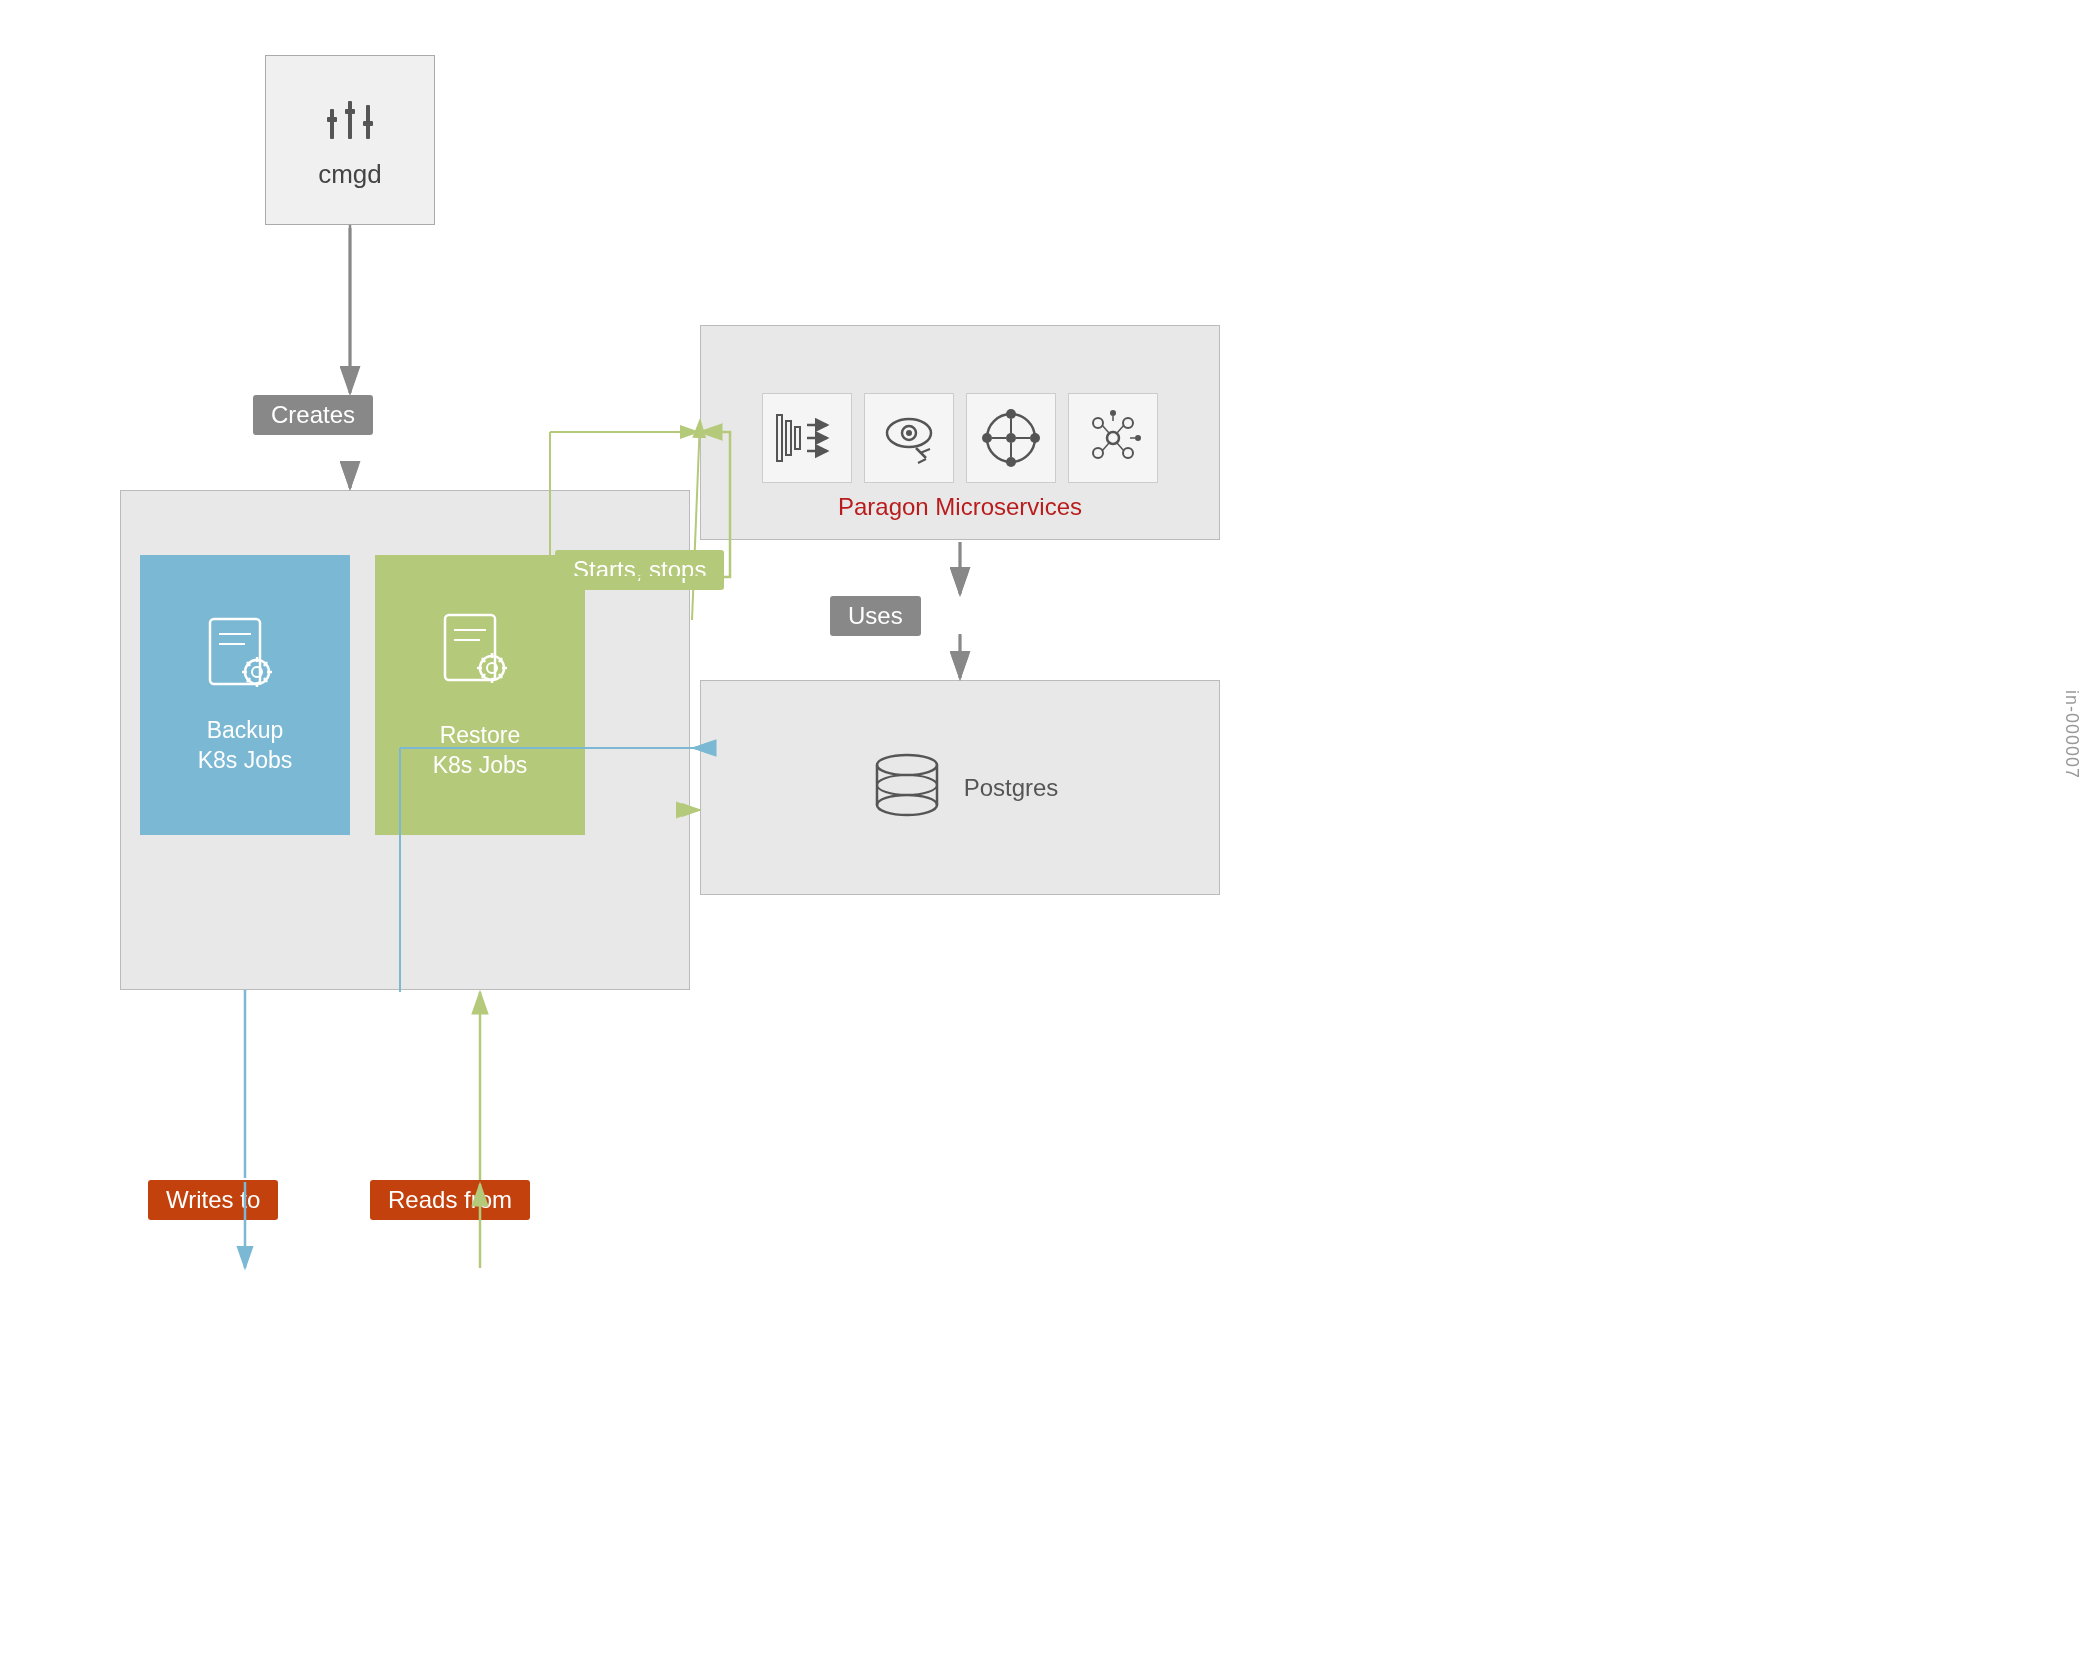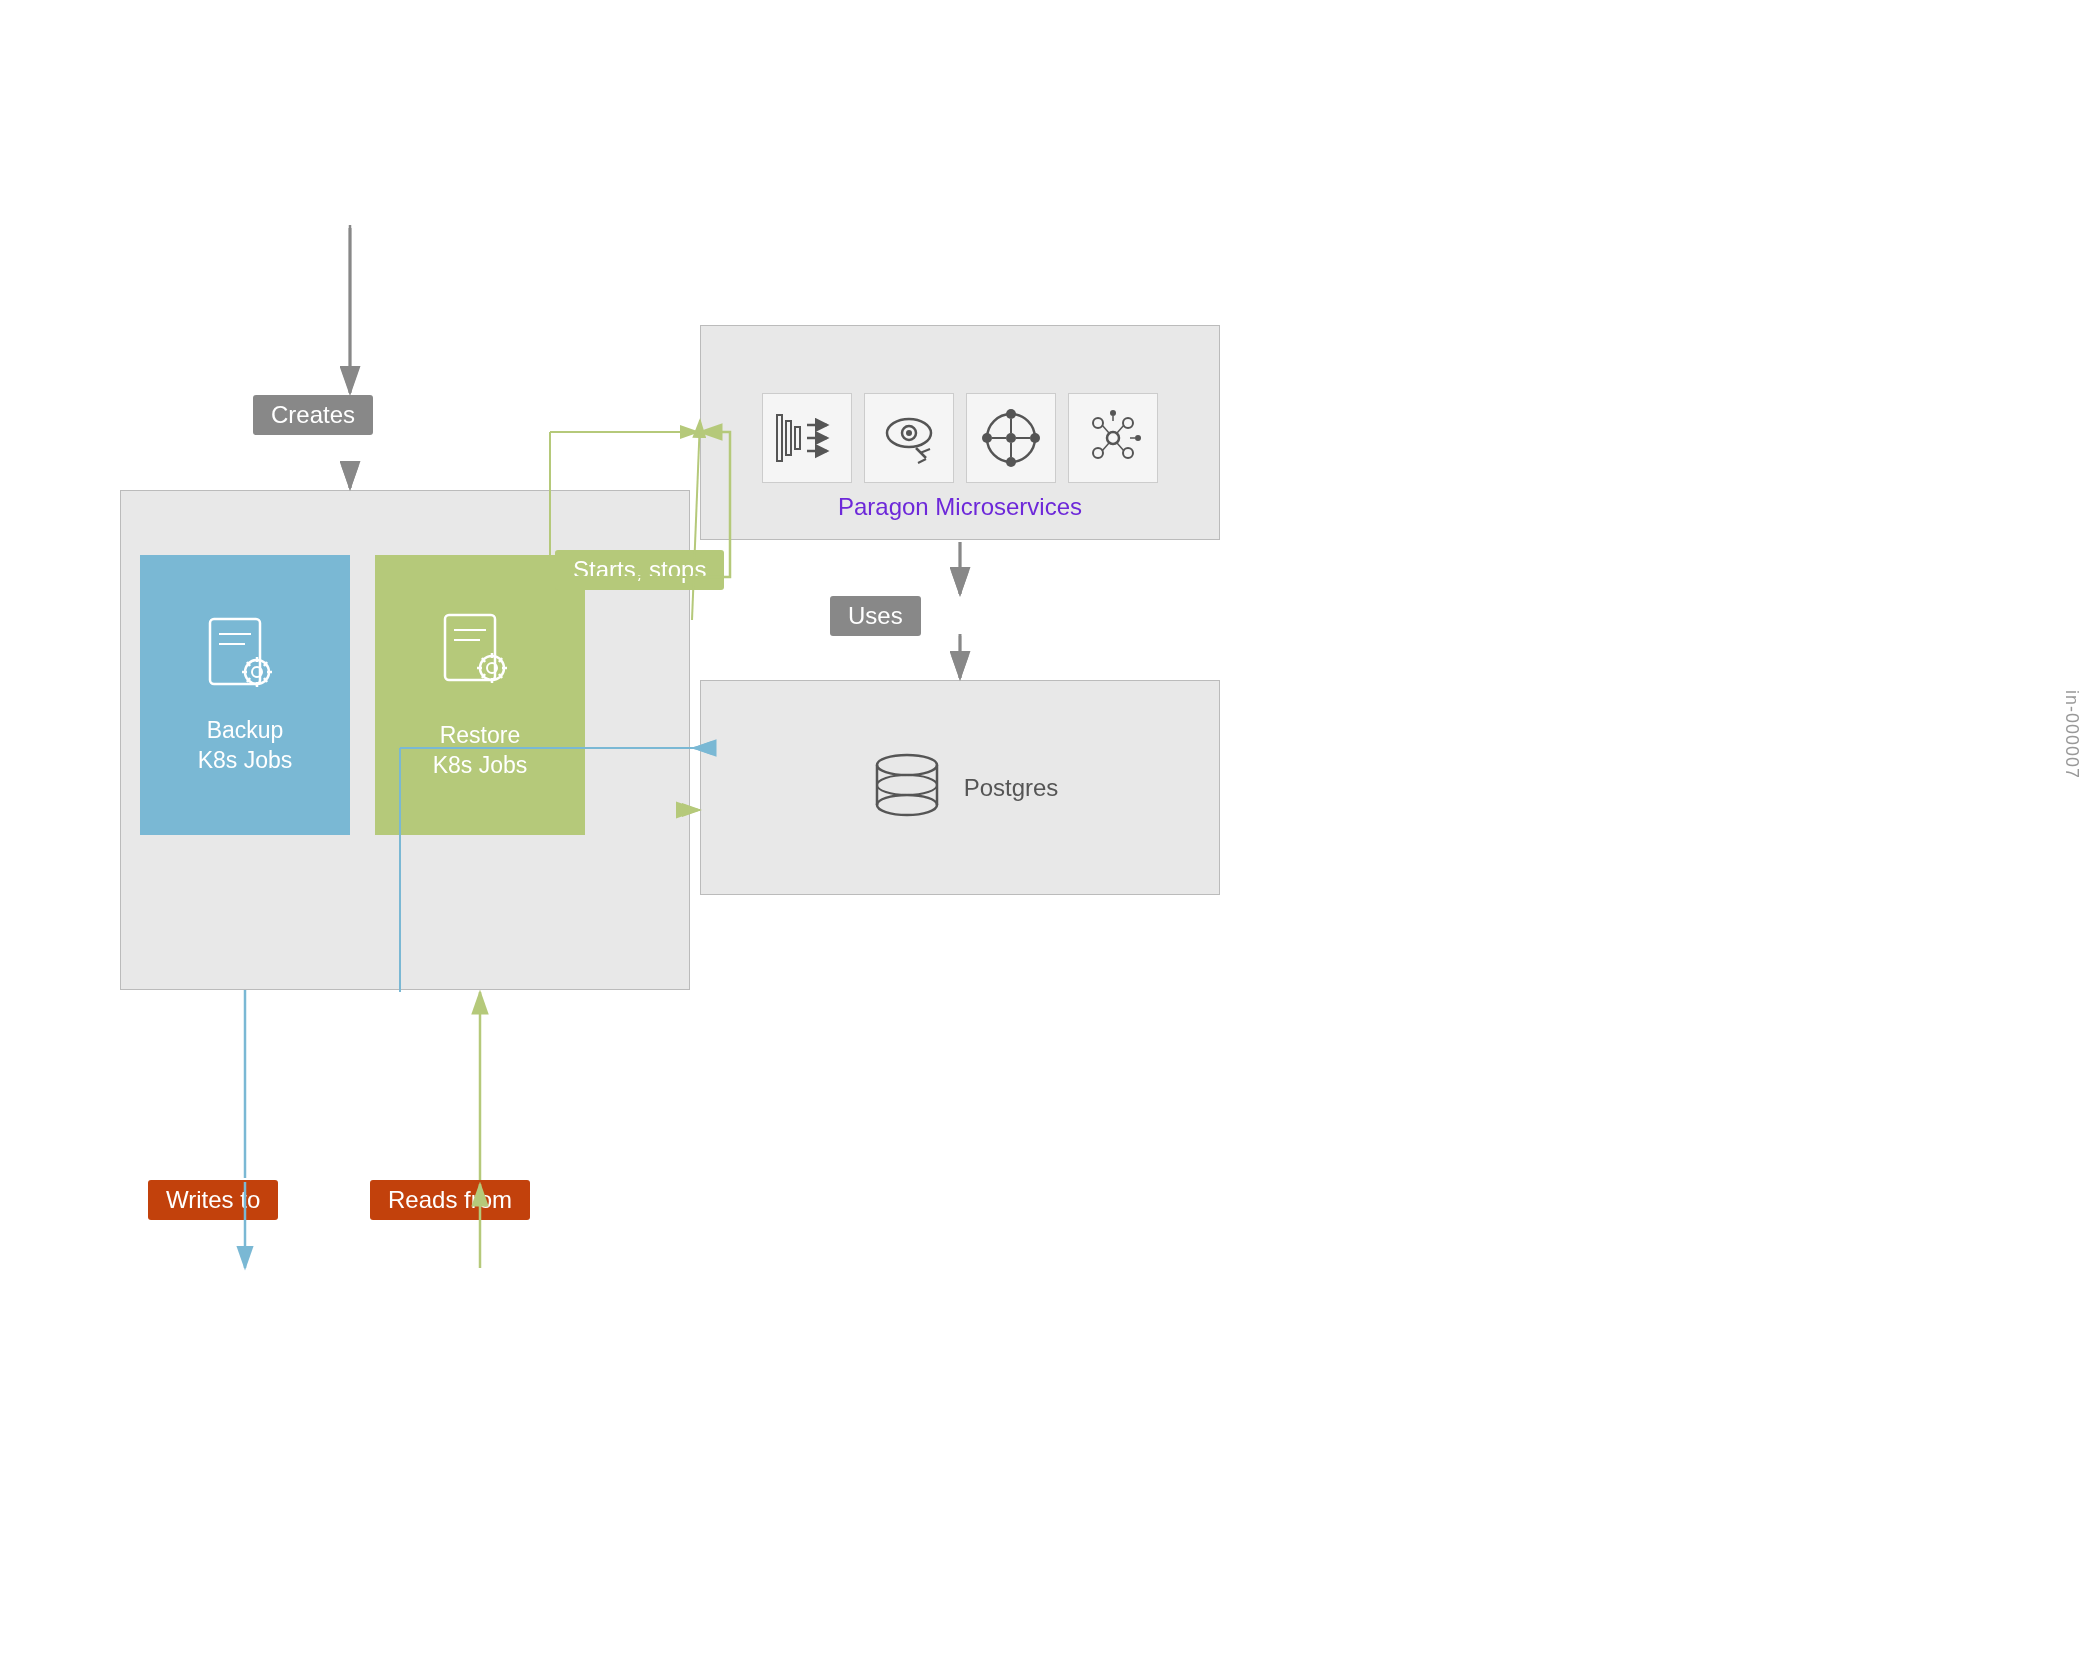--- a/index.html
+++ b/index.html
@@ -130,21 +130,21 @@
       width: 90px;
       height: 90px;
       background: #f5f5f5;
       border: 1.5px solid #ccc;
       display: flex;
       align-items: center;
       justify-content: center;
     }
     .paragon-label {
       font-size: 24px;
-      color: #6d28d9;
+      color: #b91c1c;
     }
 
     
     .uses-label {
       position: absolute;
       top: 596px;
       left: 830px;
       background: #888;
       color: #fff;
       font-size: 24px;
@@ -253,20 +253,32 @@
     .icon-svg {
       width: 60px;
       height: 60px;
     }
   </style>
 </head>
 <body>
 
 <div class="diagram-container">
 
+  <div class="cmgd-box">
+
+    <svg class="icon-svg" viewBox="0 0 60 60">
+      <rect x="10" y="18" width="4" height="30" fill="#555" rx="1"></rect>
+      <rect x="7" y="26" width="10" height="5" fill="#555" rx="1"></rect>
+      <rect x="28" y="10" width="4" height="38" fill="#555" rx="1"></rect>
+      <rect x="25" y="18" width="10" height="5" fill="#555" rx="1"></rect>
+      <rect x="46" y="14" width="4" height="34" fill="#555" rx="1"></rect>
+      <rect x="43" y="30" width="10" height="5" fill="#555" rx="1"></rect>
+    </svg>
+    <span class="cmgd-label">cmgd</span>
+  </div>
 
   <div class="creates-label">Creates</div>
 
   <div class="main-box"></div>
 
   <div class="backup-box">
 
     <svg width="80" height="90" viewBox="0 0 80 90">
       <rect x="5" y="5" width="50" height="65" rx="4" fill="none" stroke="#fff" stroke-width="2.5"></rect>
       <line x1="14" y1="20" x2="46" y2="20" stroke="#fff" stroke-width="2"></line>

